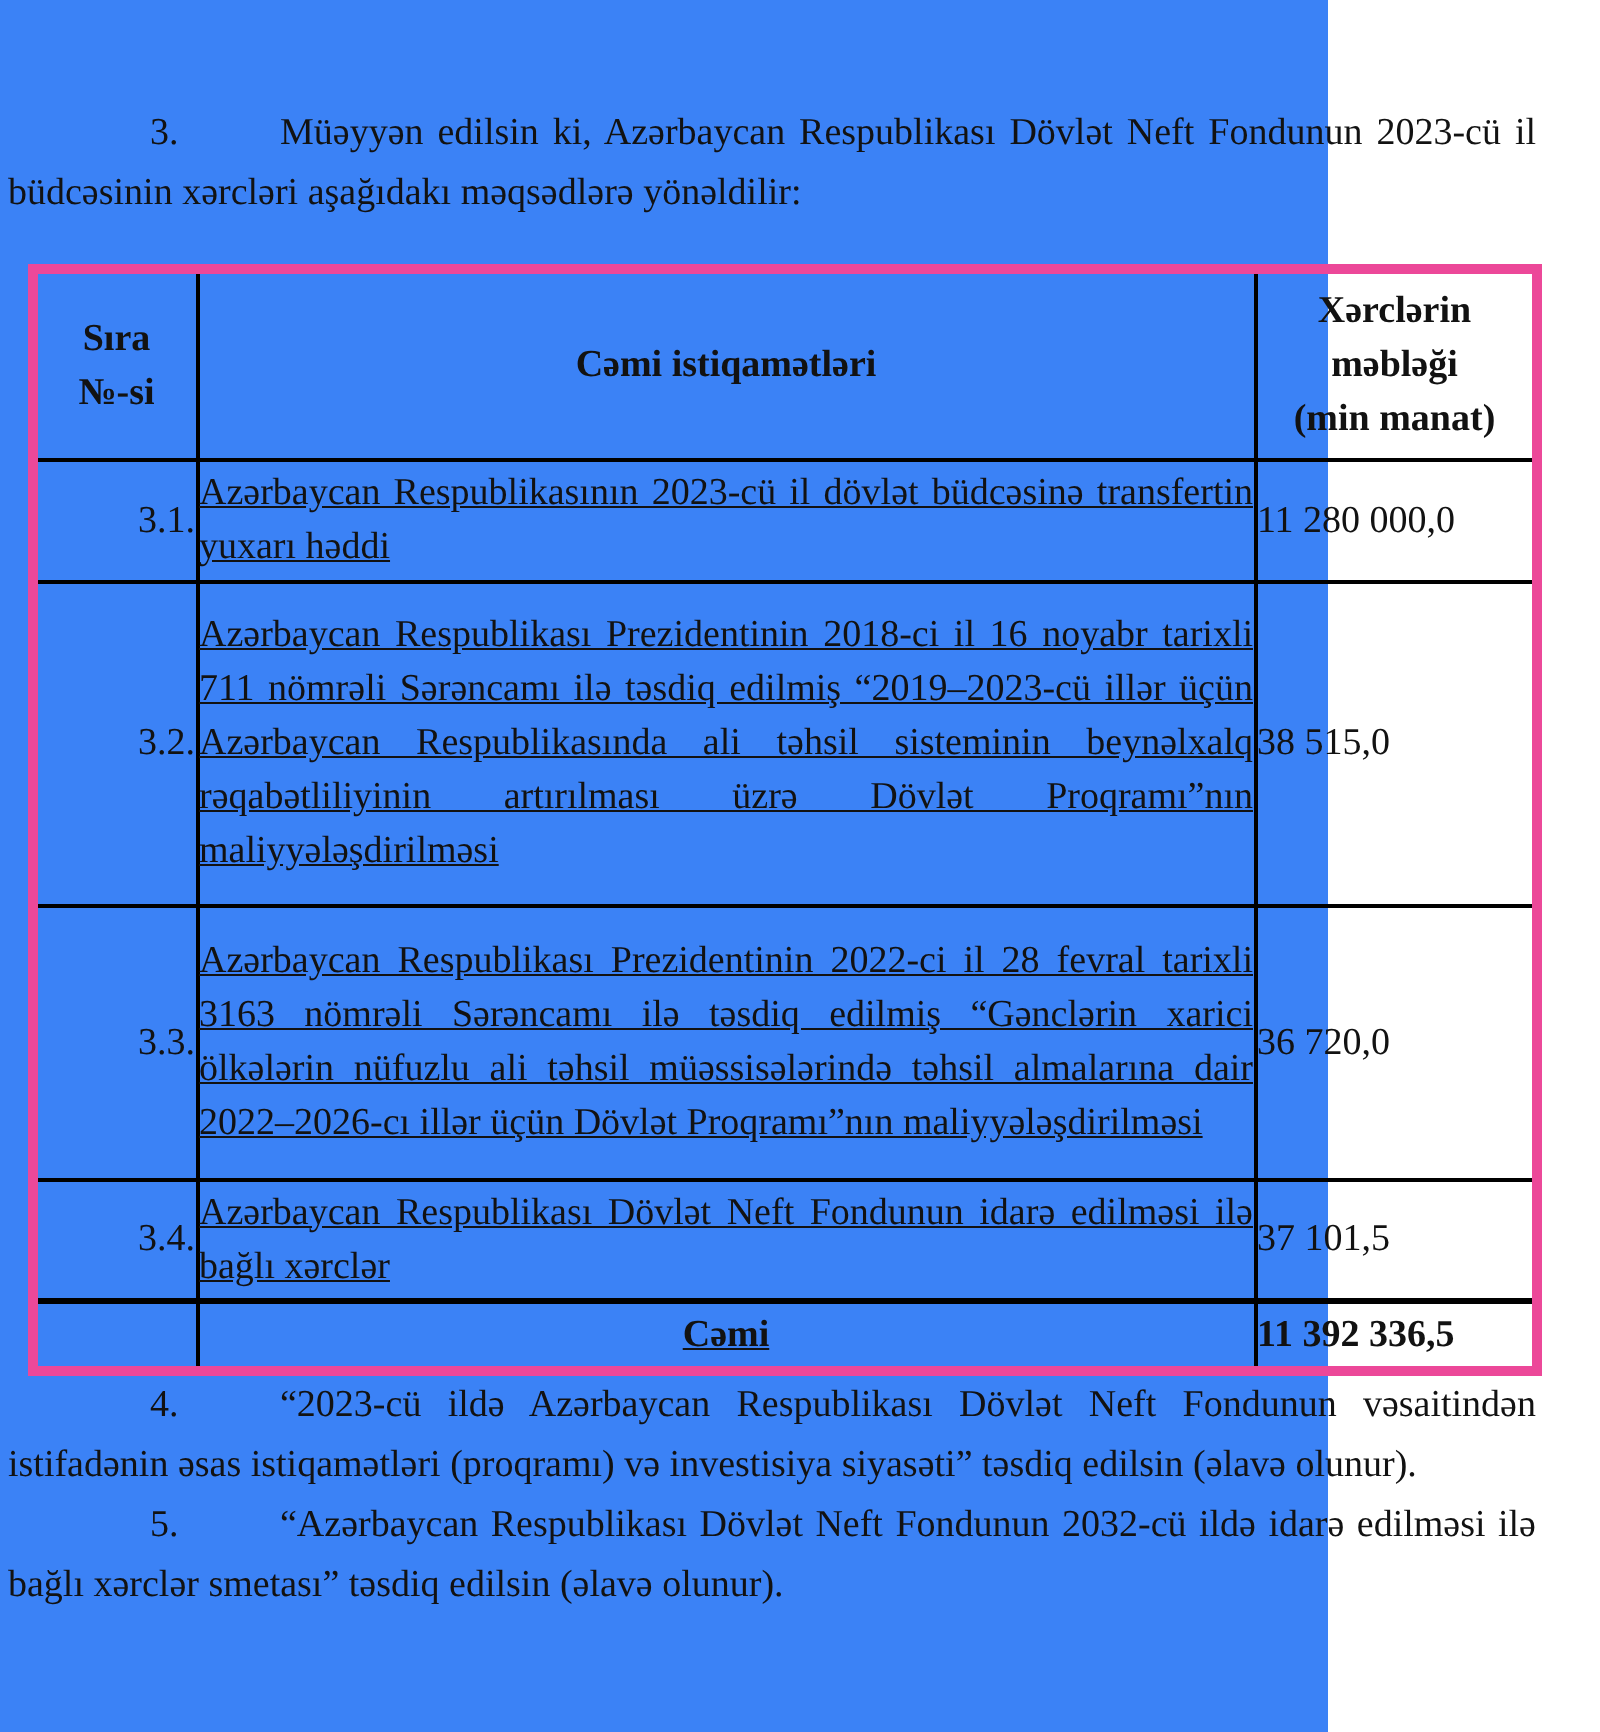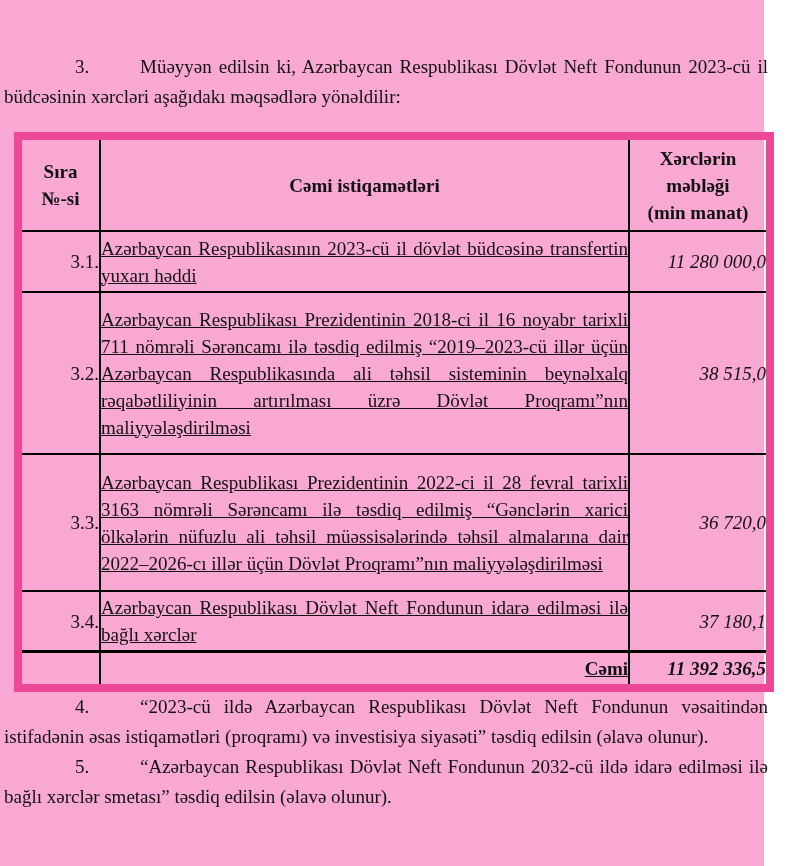--- a/index.html
+++ b/index.html
@@ -9,23 +9,23 @@
   }
   body {
     width: 800px;
     height: 866px;
     overflow: hidden;
     font-family: "Liberation Serif", serif;
     color: #121212;
   }
   .doc {
     position: relative;
-    width: 764px;
+    width: 664px;
     height: 866px;
-    background: #f9a8d4;
+    background: #3b82f6;
   }
   
   .para {
     margin: 0 0 0 4px;
     width: 764px;
     font-size: 19px;
     line-height: 30px;
     text-align: justify;
     text-indent: 71px;
   }
@@ -37,21 +37,21 @@
   #para3 { padding-top: 52px; }
   #para4 { }
   #para5 { margin-top: 0; }
 
   
   table.expenses {
     border-collapse: collapse;
     table-layout: fixed;
     width: 752px;
     margin: 20px 0 0 14px;
-    border: 8px solid #ec4899;
+    border: 5px solid #ec4899;
   }
   table.expenses th,
   table.expenses td {
     border: 2px solid #000;
     font-size: 19px;
     line-height: 27px;
     vertical-align: middle;
     padding: 2px 0;
   }
   col.c1 { width: 82px; }
@@ -73,31 +73,29 @@
   td.no {
     text-align: right;
     padding-left: 12px;
   }
   td.dir {
     text-align: justify;
     padding: 4px 9px 4px 13px;
     text-decoration: underline;
   }
   td.amt {
-    text-align: right;
     padding-right: 11px;
     white-space: nowrap;
-    font-style: italic;
   }
   tr.total td {
     border-top: 3px solid #000;
     font-weight: bold;
   }
   tr.total td.dir {
-    text-align: right;
+    text-align: center;
   }
 </style>
 </head>
 <body>
 
 <div class="doc">
 
   <p class="para" id="para3"><span class="pnum">3.</span><span>Müəyyən edilsin ki, Azərbaycan Respublikası Dövlət Neft Fondunun 2023-cü il büdcəsinin xərcləri aşağıdakı məqsədlərə yönəldilir:</span></p>
 
   <table class="expenses">
@@ -126,21 +124,21 @@
       <td class="amt">38 515,0</td>
     </tr>
     <tr class="r3">
       <td class="no">3.3.</td>
       <td class="dir">Azərbaycan Respublikası Prezidentinin 2022-ci il 28 fevral tarixli 3163 nömrəli Sərəncamı ilə təsdiq edilmiş “Gənclərin xarici ölkələrin nüfuzlu ali təhsil müəssisələrində təhsil almalarına dair 2022–2026-cı illər üçün Dövlət Proqramı”nın maliyyələşdirilməsi</td>
       <td class="amt">36 720,0</td>
     </tr>
     <tr class="r4">
       <td class="no">3.4.</td>
       <td class="dir">Azərbaycan Respublikası Dövlət Neft Fondunun idarə edilməsi ilə bağlı xərclər</td>
-      <td class="amt">37 180,1</td>
+      <td class="amt">37 101,5</td>
     </tr>
     <tr class="total">
       <td class="no"></td>
       <td class="dir">Cəmi</td>
       <td class="amt">11 392 336,5</td>
     </tr>
   </tbody>
     </table>
 
   <p class="para" id="para4"><span class="pnum">4.</span><span>“2023-cü ildə Azərbaycan Respublikası Dövlət Neft Fondunun vəsaitindən istifadənin əsas istiqamətləri (proqramı) və investisiya siyasəti” təsdiq edilsin (əlavə olunur).</span></p>

